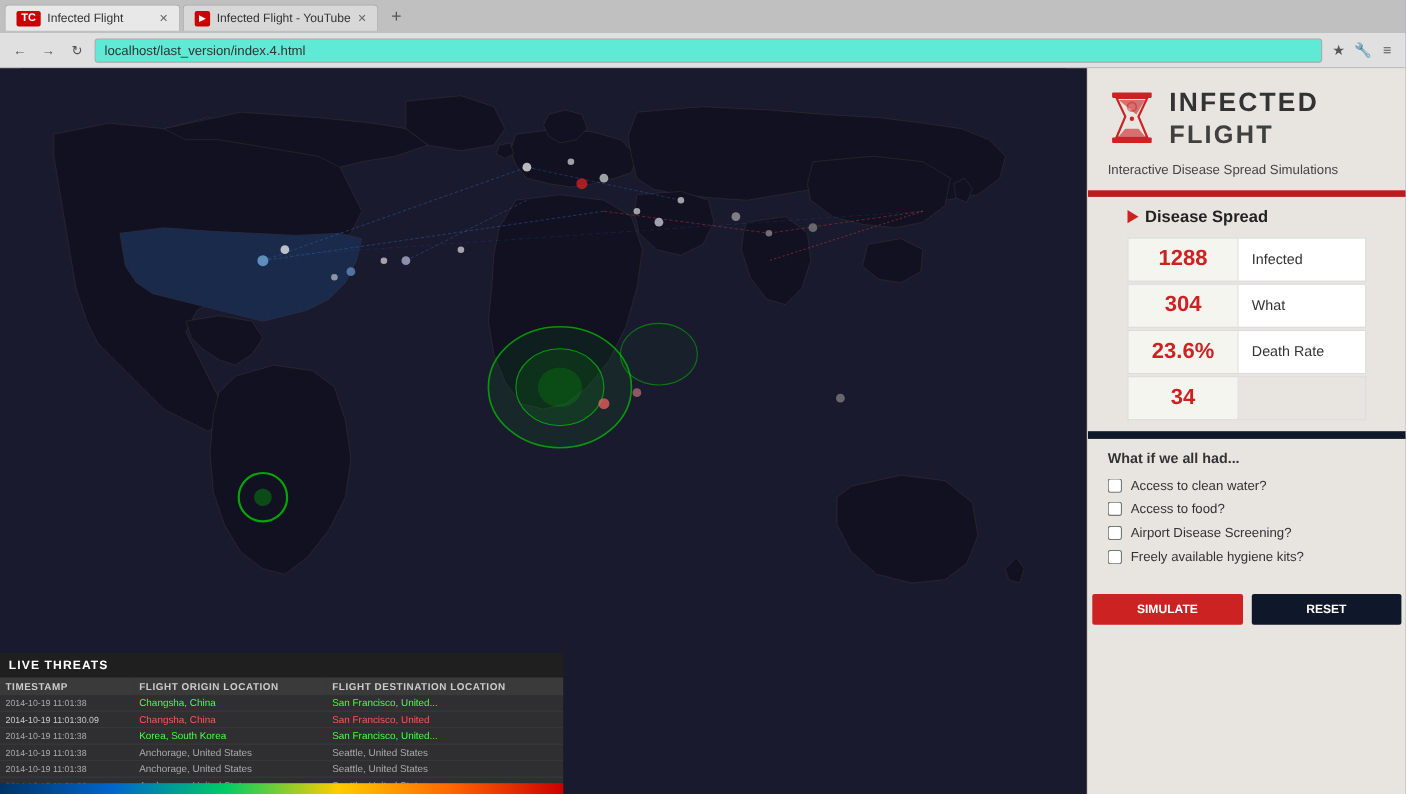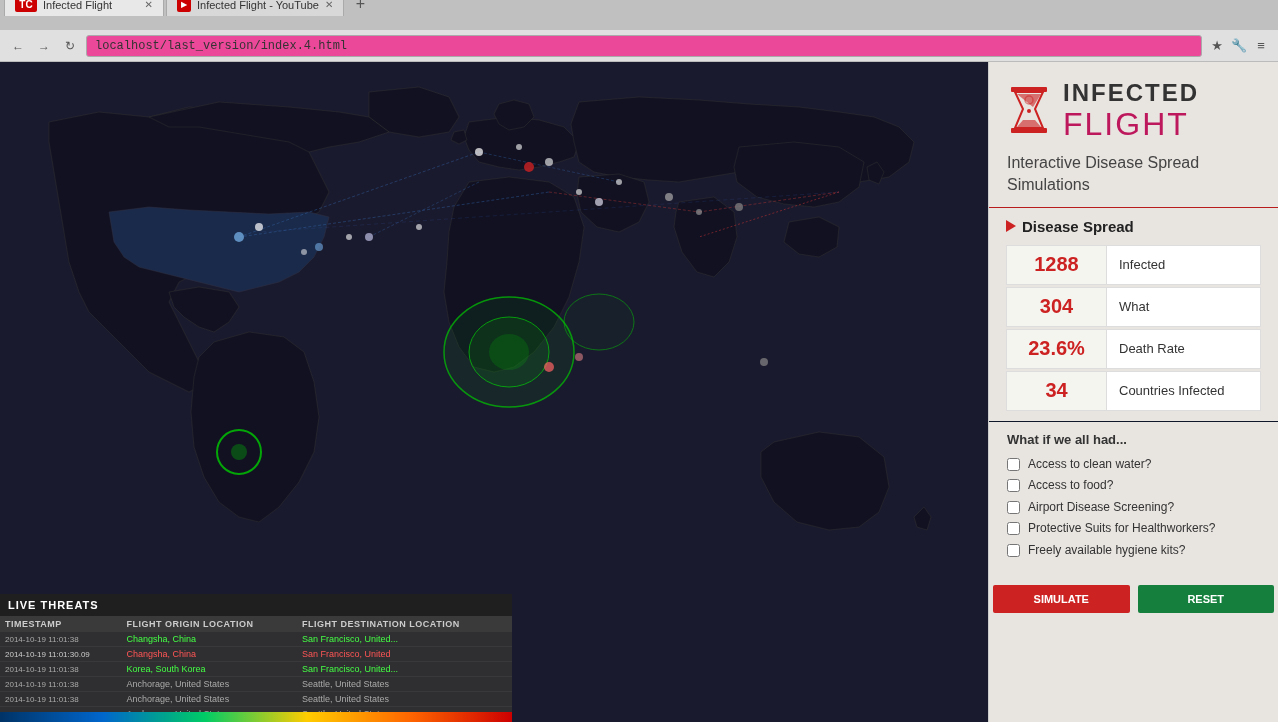--- a/index.html
+++ b/index.html
@@ -1,22 +1,22 @@
 <!DOCTYPE html>
 <html><head>
   <meta charset="utf-8">
   <style>
     * { margin: 0; padding: 0; box-sizing: border-box; }
     body { width: 1278px; height: 722px; overflow: hidden; font-family: Arial, sans-serif; background: #c8c8c8; }
     .tab-bar {
       display: flex;
-      align-items: flex-end;
+      align-items: flex-start;
       height: 30px;
       background: #c0c0c0;
-      padding: 14px 4px;
+      padding: 4px 4px;
       gap: 2px;
     }
     .tab {
       display: flex;
       align-items: center;
       height: 24px;
       padding: 0 10px;
       background: #d8d8d8;
       border: 1px solid #aaa;
       border-bottom: none;
@@ -74,29 +74,28 @@
       display: flex;
       align-items: center;
       justify-content: center;
       color: #555;
       font-size: 12px;
       cursor: pointer;
     }
     .url-box {
       flex: 1;
       height: 22px;
-      background: #ec4899;
+      background: #5eead4;
       border: 1px solid #aaa;
       border-radius: 3px;
       padding: 0 8px;
       font-size: 12px;
       color: #333;
       display: flex;
       align-items: center;
-      font-family: Liberation Mono, monospace;
     }
     .toolbar-icons {
       display: flex;
       gap: 4px;
       align-items: center;
     }
     .toolbar-icon {
       width: 18px;
       height: 18px;
       display: flex;
@@ -206,29 +205,29 @@
     .logo-title {
       font-size: 26px;
       font-weight: bold;
       color: #333;
       line-height: 1.1;
       letter-spacing: 1px;
     }
 
     .subtitle {
       padding: 0 18px 10px;
-      font-size: 16px;
+      font-size: 12px;
       color: #444;
       line-height: 1.4;
-      border-bottom: 1px solid #b91c1c;
+      border-bottom: 6px solid #b91c1c;
     }
 
     .disease-spread-section {
-      padding: 10px 17px;
-      border-bottom: 1px solid #0f172a;
+      padding: 10px 36px;
+      border-bottom: 7px solid #0f172a;
     }
 
     .disease-spread-header {
       display: flex;
       align-items: center;
       gap: 6px;
       margin-bottom: 10px;
       cursor: pointer;
     }
 
@@ -325,21 +324,21 @@
       border: none;
       padding: 8px 4px;
       font-size: 11px;
       font-weight: bold;
       cursor: pointer;
       border-radius: 2px;
     }
 
     .btn-reset {
       flex: 1;
-      background: #15803d;
+      background: #0f172a;
       color: white;
       border: none;
       padding: 8px 4px;
       font-size: 11px;
       font-weight: bold;
       cursor: pointer;
       border-radius: 2px;
     }
 
     @keyframes pulse {
@@ -531,21 +530,21 @@
 
         <circle cx="22" cy="26" r="2" fill="#cc2222"></circle>
 
         <circle cx="22" cy="15" r="4" fill="none" stroke="#cc2222" stroke-width="1.5" opacity="0.5"></circle>
       </svg>
       <div class="logo-text">
         <div class="logo-title">
           <span style="color:#333;font-weight:900;font-size:24px;letter-spacing:2px">INFECTED</span>
         </div>
         <div class="logo-title">
-          <span style="color:#be185d;font-weight:400;font-size:32px;letter-spacing:2px">FLIGHT</span>
+          <span style="color:#404040;font-weight:700;font-size:23px;letter-spacing:2px">FLIGHT</span>
         </div>
       </div>
     </div>
 
     <div class="subtitle">
       <span>Interactive Disease Spread Simulations</span>
     </div>
 
     <div class="disease-spread-section">
       <div class="disease-spread-header">
@@ -561,45 +560,40 @@
         <div class="stat-row">
           <div class="stat-value">304</div>
           <div class="stat-label">What</div>
         </div>
         <div class="stat-row">
           <div class="stat-value">23.6%</div>
           <div class="stat-label">Death Rate</div>
         </div>
         <div class="stat-row">
           <div class="stat-value">34</div>
-          <div class="stat-label">Countries Infected</div>
         </div>
       </div>
     </div>
 
     <div class="what-if-section">
       <div class="what-if-title">What if we all had...</div>
 
       <div class="checkbox-item">
         <input type="checkbox" id="water" style="">
         <label class="checkbox-label" for="water">Access to clean water?</label>
       </div>
       <div class="checkbox-item">
         <input type="checkbox" id="food" style="">
         <label class="checkbox-label" for="food">Access to food?</label>
       </div>
       <div class="checkbox-item">
         <input type="checkbox" id="screening" style="">
         <label class="checkbox-label" for="screening">Airport Disease Screening?</label>
       </div>
       <div class="checkbox-item">
-        <input type="checkbox" id="suits" style="">
-        <label class="checkbox-label" for="suits">Protective Suits for Healthworkers?</label>
-      </div>
-      <div class="checkbox-item">
         <input type="checkbox" id="hygiene" style="">
         <label class="checkbox-label" for="hygiene">Freely available hygiene kits?</label>
       </div>
     </div>
 
     <div class="simulate-btn-area">
       <button class="btn-simulate">SIMULATE</button>
       <button class="btn-reset">RESET</button>
     </div>
 

